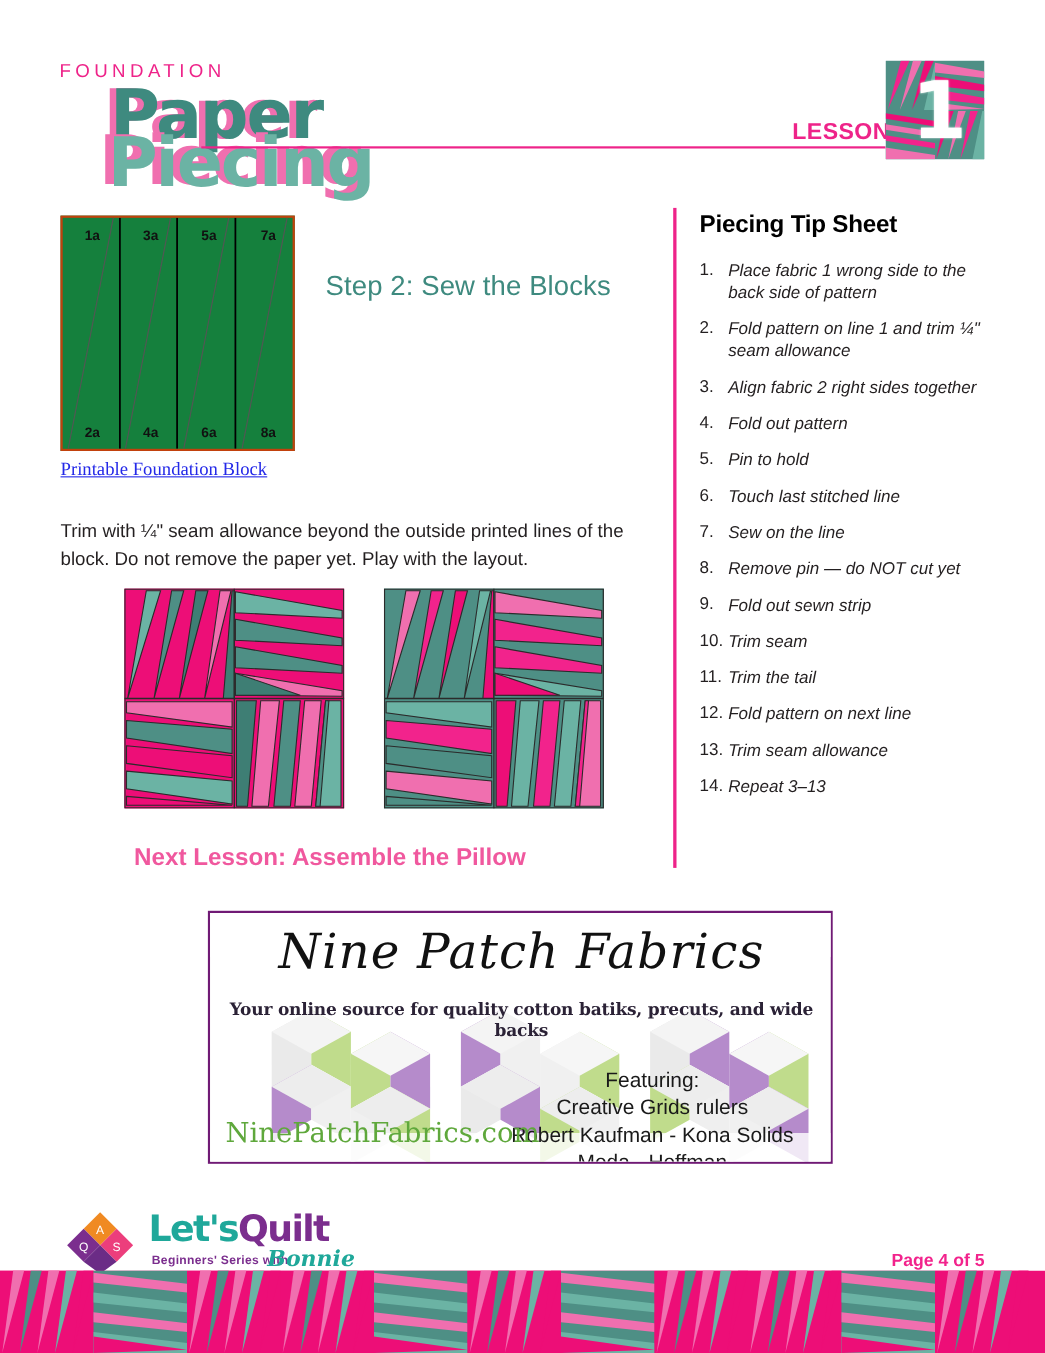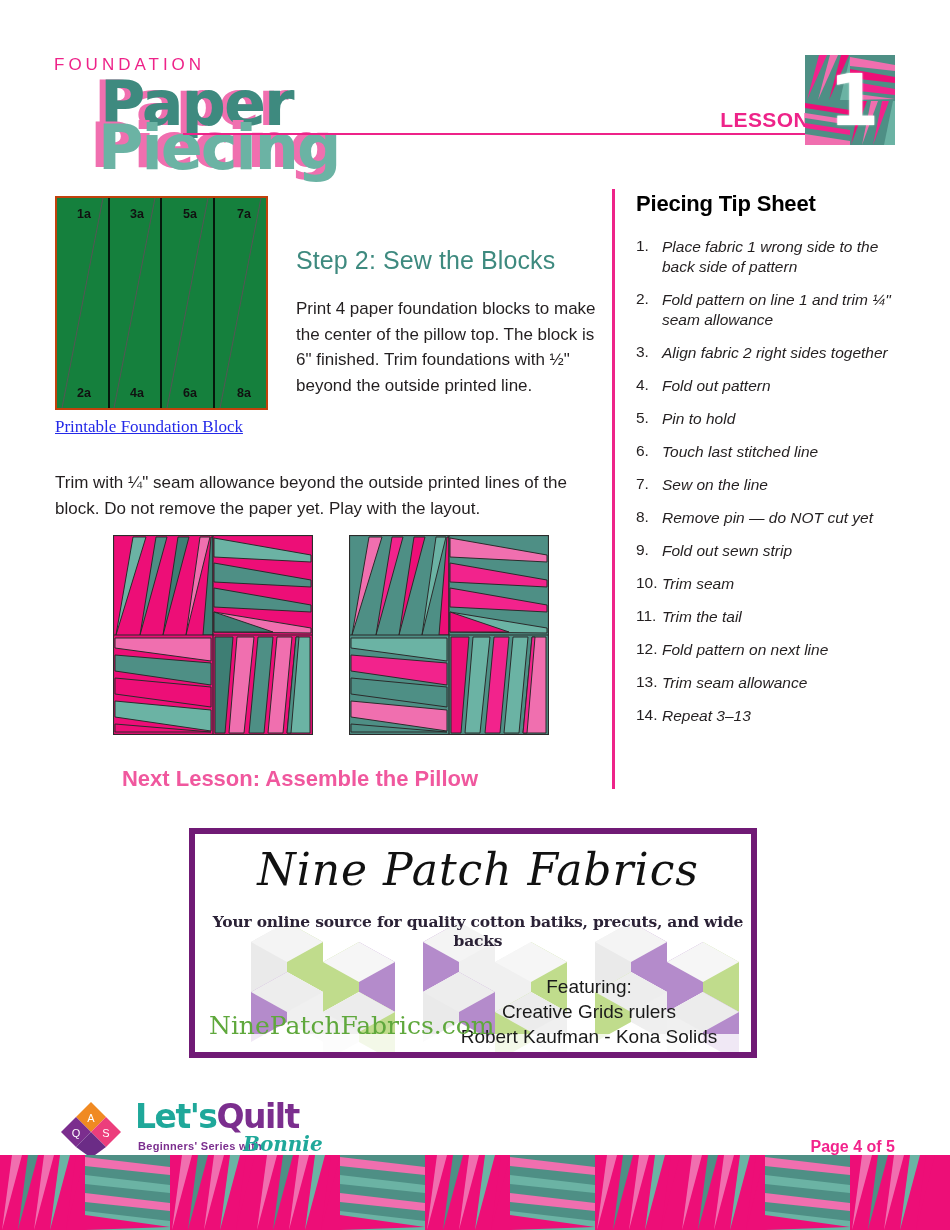--- a/index.html
+++ b/index.html
@@ -95,21 +95,21 @@
     font-family:"Liberation Sans", sans-serif;
   }
   .tip-txt{
     font-size:15.5px;font-style:italic;color:#231F20;line-height:20px;
     font-family:"Liberation Sans", sans-serif;
   }
 
   
   .ad{
     position:absolute;left:189px;top:828px;width:568px;height:230px;
-    border:6px solid #701a75;background:#fff;overflow:hidden;box-sizing:border-box;
+    border:2px solid #701a75;background:#fff;overflow:hidden;box-sizing:border-box;
   }
   .ad-bg{position:absolute;left:0;top:0;width:566px;height:228px;}
   .ad-title{
     position:absolute;left:0;top:10px;width:566px;text-align:center;
     font-family:"DejaVu Serif", serif;font-style:italic;font-size:44px;color:#111;
     letter-spacing:1px;
   }
   .ad-sub{
     position:absolute;left:0;top:78px;width:566px;text-align:center;
     font-family:"DejaVu Serif", serif;font-size:15.5px;font-weight:bold;color:#2b2236;
@@ -224,21 +224,20 @@
       <div class="fb-lbl" style="left:180px;top:9px;">7a</div>
       <div class="fb-lbl" style="left:20px;top:188px;">2a</div>
       <div class="fb-lbl" style="left:73px;top:188px;">4a</div>
       <div class="fb-lbl" style="left:126px;top:188px;">6a</div>
       <div class="fb-lbl" style="left:180px;top:188px;">8a</div>
     </div>
     <a class="found-link">Printable Foundation Block</a>
   </div>
 
   <div class="step-head">Step 2: Sew the Blocks</div>
-  <div class="step-body">Print 4 paper foundation blocks to make the center of the pillow top. The block is 6" finished. Trim foundations with ½" beyond the outside printed line.</div>
   <div class="trim-note">Trim with ¼" seam allowance beyond the outside printed lines of the block. Do not remove the paper yet. Play with the layout.</div>
 
   <div class="qblock qb1">
     <svg width="200" height="200" viewBox="0 0 200 200">
       <rect x="0" y="0" width="200" height="200" fill="#ED0E77"></rect>
 
       <g stroke="#2b2b2b" stroke-width="1">
         <rect x="0" y="0" width="100" height="100" fill="#ED0E77" stroke="none"></rect>
         <polygon points="3,100 20,2 33,2" fill="#6BB3A4"></polygon>
         <polygon points="27,100 43,2 54,2" fill="#4E8F85"></polygon>

